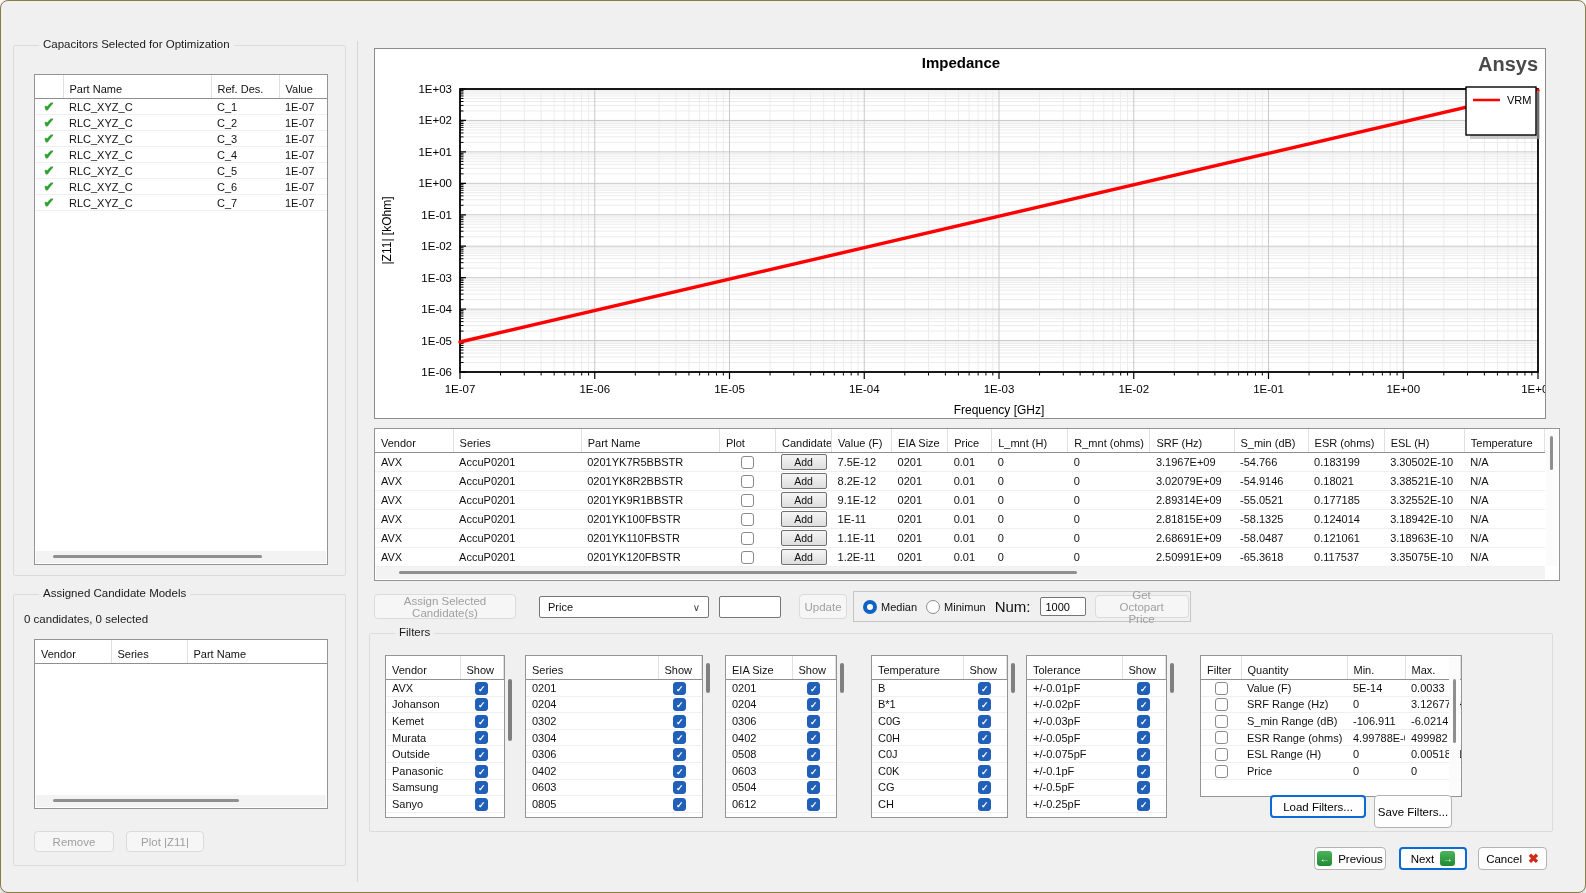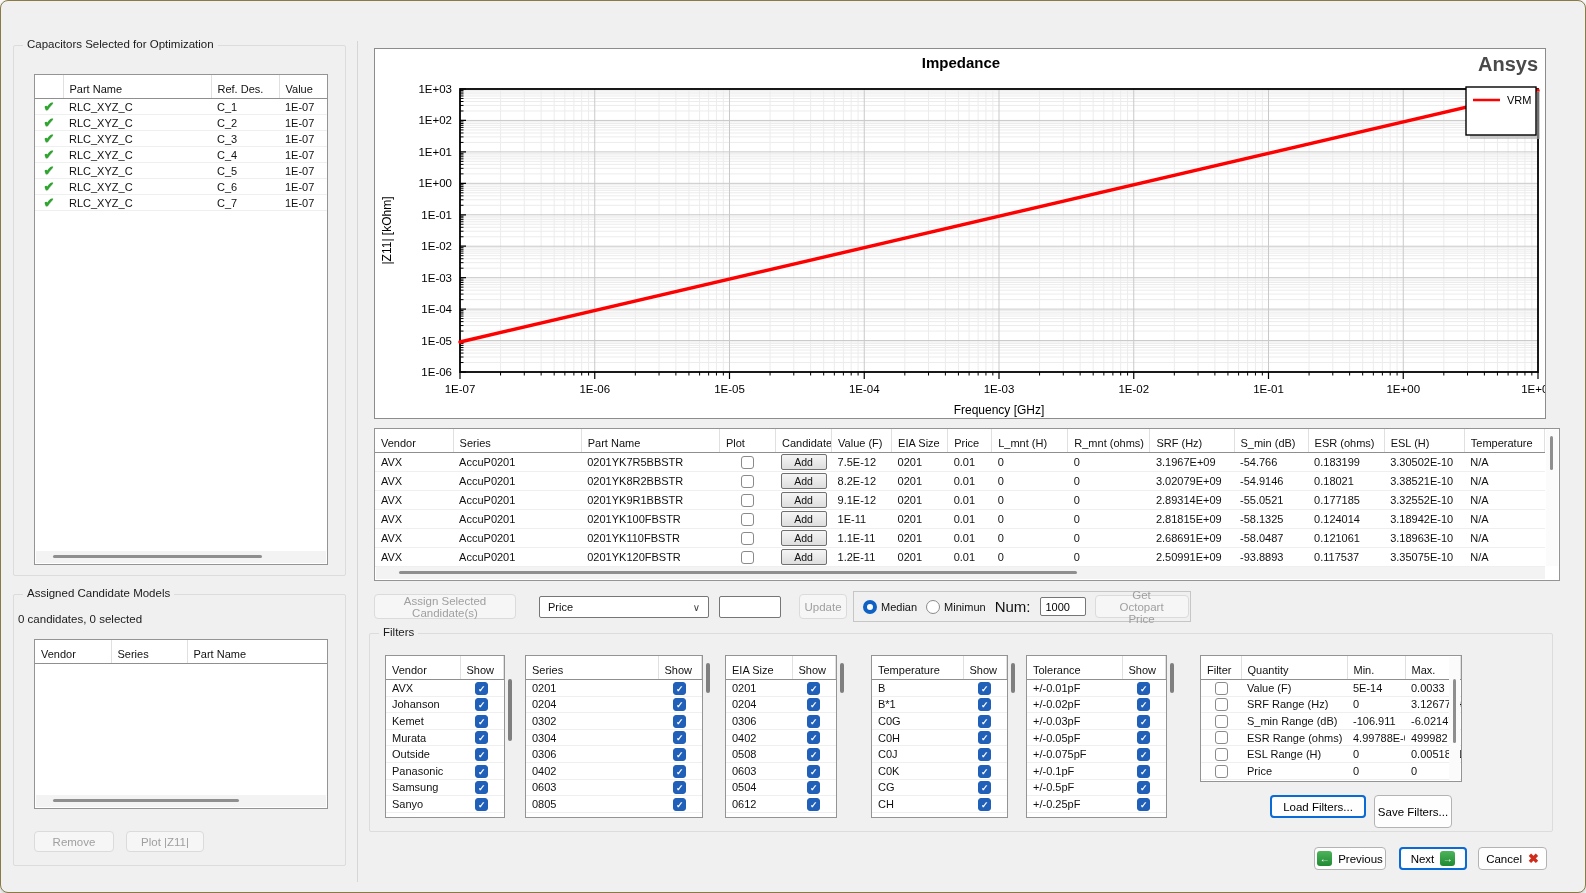--- a/index.html
+++ b/index.html
@@ -5,21 +5,21 @@
 *{box-sizing:border-box;margin:0;padding:0}
 html,body{background:#fff}
 body{font-family:"Liberation Sans",sans-serif;font-size:11.5px;color:#111}
 .window{position:relative;width:1586px;height:893px;background:#f0f0f0;border:1px solid var(--winborder,#8a7a46);border-radius:8px;overflow:hidden;box-shadow:0 2px 6px rgba(0,0,0,.25)}
 .titlebar{position:absolute;left:0;top:0;right:0;height:30px;background:#fff;display:flex;align-items:center;padding:0 12px;border-bottom:1px solid #ececec}
 .app-icon{width:16px;height:13px;border:1px solid #5d6d6d;background:linear-gradient(90deg,#386973 0 62%,#fff 62%);margin-right:8px;flex:0 0 auto}
 .titlebar .title{font-size:12px;color:#1a1a1a}
 .close-btn{margin-left:auto;font-size:15px;color:#333;width:28px;text-align:center;cursor:default}
 .divider-v{position:absolute;left:356px;top:40px;height:841px;width:1px;background:#d6d6d6}
 .groupbox{position:absolute;border:1px solid #dcdcdc;border-radius:2px}
-.gb-label{position:absolute;top:-8px;left:9px;background:#f0f0f0;padding:0 4px;font-size:11.5px;color:#1a1a1a;white-space:nowrap}
+.gb-label{position:absolute;top:-8px;left:25px;background:#f0f0f0;padding:0 4px;font-size:11.5px;color:#1a1a1a;white-space:nowrap}
 .listwrap{position:absolute;background:#fff;border:1px solid #949494;overflow:hidden}
 table{border-collapse:collapse;width:100%;table-layout:fixed}
 th{font-weight:normal;font-size:11px;text-align:left;padding:8px 6px 3px 6px;border-right:1px solid #e0e0e0;border-bottom:1px solid #8f8f8f;background:#fff;white-space:nowrap;overflow:hidden}
 td{font-size:11px;padding:1.5px 6px;border-bottom:1px solid #efefef;white-space:nowrap;overflow:hidden}
 .hscroll{position:absolute;left:1px;right:1px;bottom:1px;height:12px;background:#f3f3f3}
 .hscroll .thumb{position:absolute;top:4px;height:3px;background:#8f8f8f;border-radius:2px}
 .vscroll{position:absolute;top:1px;bottom:14px;right:1px;width:12px;background:#fbfbfb}
 .vscroll .thumb{position:absolute;left:4px;width:3px;background:#8f8f8f;border-radius:2px}
 .green-check{color:var(--green,#2ea52e);font-size:13px;font-weight:bold;text-shadow:0 1px 0 rgba(0,0,0,.15)}
 .btn{display:inline-flex;align-items:center;justify-content:center;gap:6px;background:#fefefe;border:1px solid #b3b3b3;border-radius:4px;font-size:11.5px;color:#000;font-family:inherit}
@@ -118,21 +118,21 @@
           </tbody>
       </table>
       <div class="hscroll">
           <div class="thumb" style="left:6%;width:72%"></div>
         </div>
     </div>
   </div>
 
   <div class="groupbox" style="left:12px;top:593px;width:333px;height:272px">
     <span class="gb-label">Assigned Candidate Models</span>
-    <div class="status-line" style="left:4px;top:18px">0 candidates, 0 selected</div>
+    <div class="status-line" style="left:10px;top:18px">0 candidates, 0 selected</div>
     <div class="listwrap" style="left:20px;top:44px;width:294px;height:170px">
       <table>
         <colgroup>
             <col style="width:76px">
             <col style="width:76px">
             <col style="width:140px">
           </colgroup>
         <thead>
             <tr id="asg-head">
               <th>Vendor</th>
@@ -632,21 +632,21 @@
   <td style="text-align:center"><span class="checkbox"></span></td>
   <td style="padding:1px 4px">
                 <span class="addbtn">Add</span>
               </td>
   <td>1.2E-11</td>
               <td>0201</td>
               <td>0.01</td>
               <td>0</td>
               <td>0</td>
   <td>2.50991E+09</td>
-              <td>-93.8893</td>
+              <td>-65.3618</td>
               <td>0.117537</td>
               <td>3.35075E-10</td>
               <td>N/A</td>
             </tr>
             <tr>
               <td>AVX</td>
               <td>AccuP0201</td>
               <td>0201YK130FBSTR</td>
   <td style="text-align:center"><span class="checkbox"></span></td>
   <td style="padding:1px 4px">
@@ -947,21 +947,21 @@
                 <td>+/-0.25pF</td>
                 <td style="text-align:center;padding:1px"><span class="checkbox blue">✓</span></td>
               </tr>
             </tbody>
           </table>
         </div>
         <div class="sbstrip" style="margin-right: 0px;">
           <div class="thumb" style="top:8px;height:30px"></div>
         </div>
       </div>
-    <div class="range-box" style="left:830px;top:21px;width:262px;height:127px">
+    <div class="range-box" style="left:830px;top:21px;width:262px;height:142px">
       <table id="range-table">
           <colgroup>
             <col style="width:40px">
             <col style="width:106px">
             <col style="width:58px">
             <col>
           </colgroup>
           <thead>
             <tr>
               <th>Filter</th>

